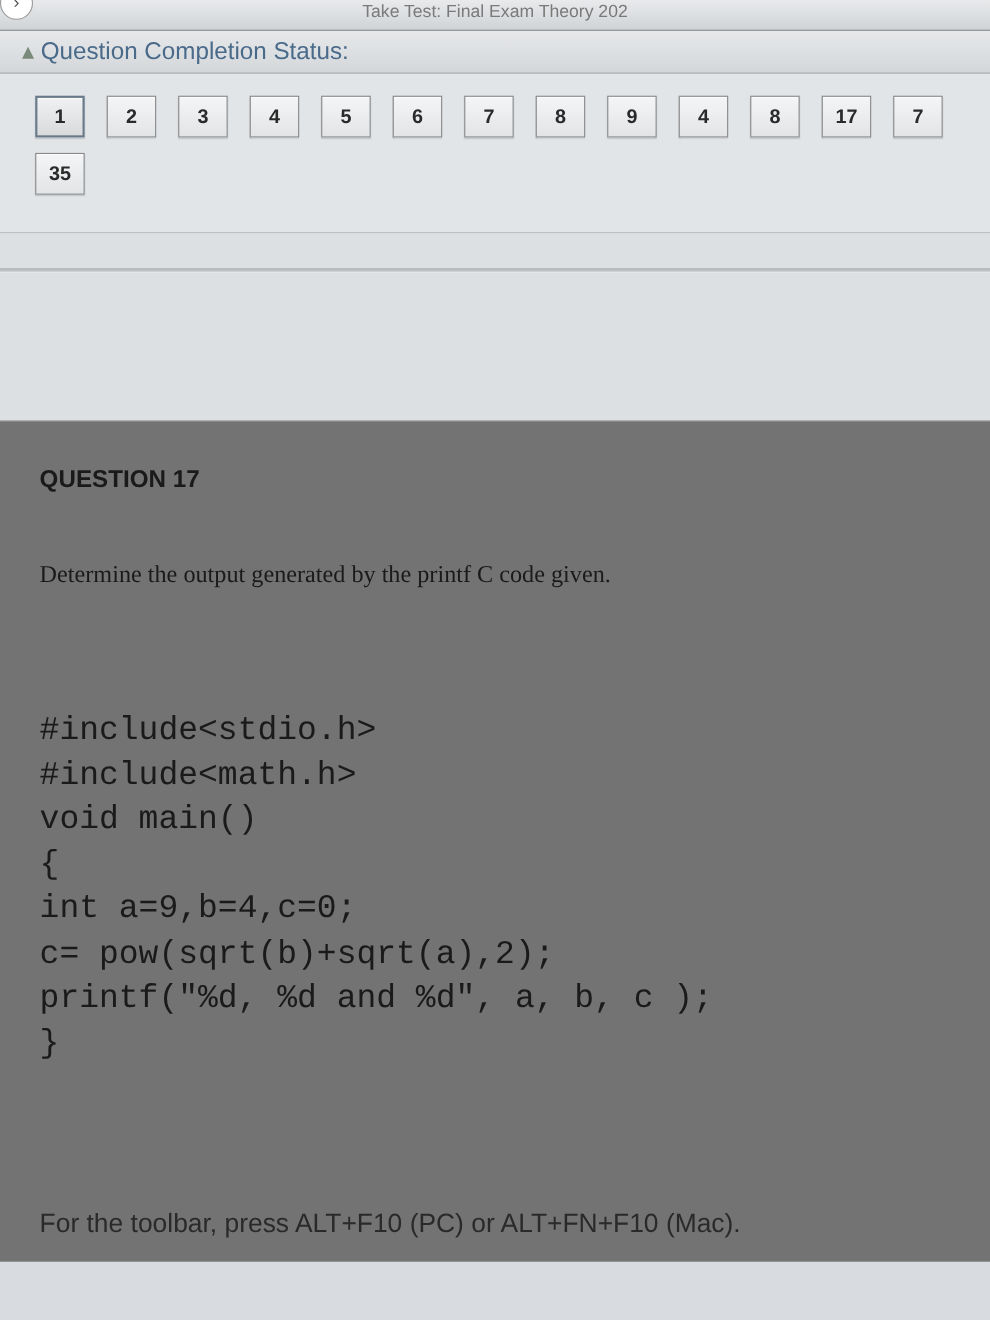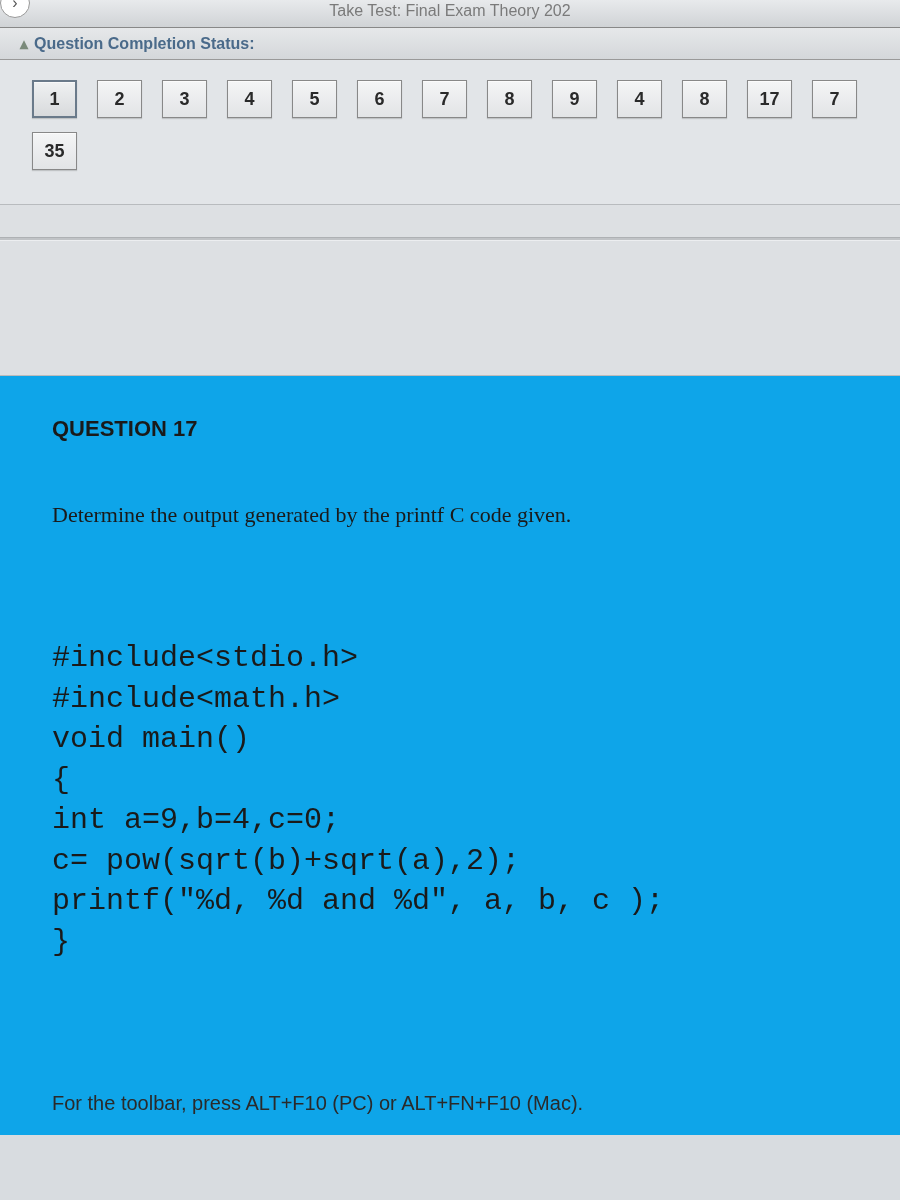--- a/index.html
+++ b/index.html
@@ -41,22 +41,22 @@
       color: #7a7a7a;
       font-size: 16px;
     }
     .status-bar {
       background: linear-gradient(#e6e8ea, #d4d7da);
       border-bottom: 1px solid #999;
       padding: 6px 10px 6px 20px;
     }
     .status-link {
       color: #4a6a8a;
-      font-weight: bold;
-      font-size: 16px;
+      font-weight: normal;
+      font-size: 22px;
     }
     .status-caret {
       color: #7a8a7a;
       margin-right: 6px;
     }
     .nav-panel {
       background: #e2e5e8;
       padding: 20px 8px 20px 32px;
       border-bottom: 1px solid #b8bbbe;
     }
@@ -87,23 +87,23 @@
       height: 170px;
       background: #dde0e3;
     }
     .divider-line {
       height: 4px;
       background: #c0c3c6;
       border-top: 1px solid #aeb1b4;
       border-bottom: 1px solid #eceef0;
     }
     .question-area {
-      background: #0ea5e9;
+      background: #737373;
       border-top: 1px solid #bbb;
-      padding: 40px 36px 20px 52px;
+      padding: 40px 36px 20px 36px;
     }
     .q-title {
       font-size: 22px;
       font-weight: bold;
       color: #1a1a1a;
       margin-bottom: 60px;
     }
     .q-prompt {
       font-family: Georgia, 'Times New Roman', serif;
       font-size: 22px;
@@ -113,21 +113,21 @@
     .code-block {
       font-family: Consolas, 'Courier New', monospace;
       font-size: 30px;
       font-weight: normal;
       color: #1a1a1a;
       line-height: 1.35;
       white-space: pre;
       margin-bottom: 130px;
     }
     .toolbar-hint {
-      font-size: 20px;
+      font-size: 24px;
       color: #2a2a2a;
     }
   </style>
 </head>
 <body>
 
 <div class="top-bar">
   <div class="nav-btn">
     <span>›</span>
   </div>

